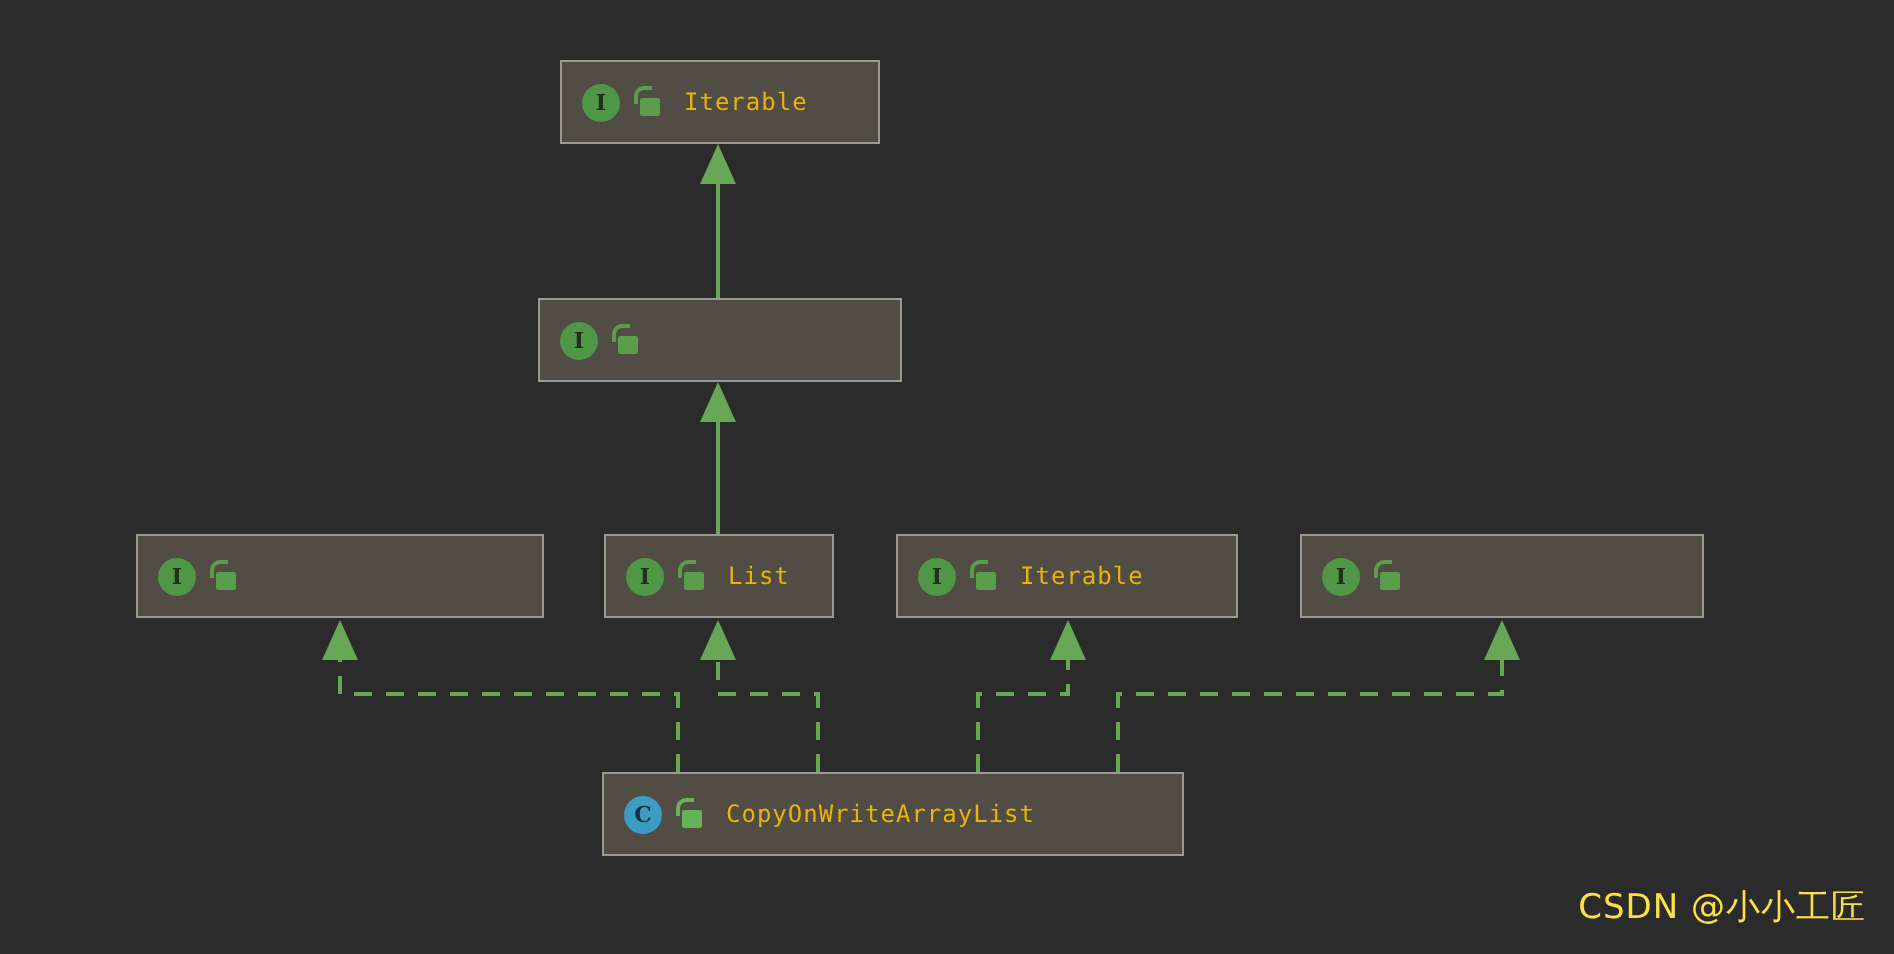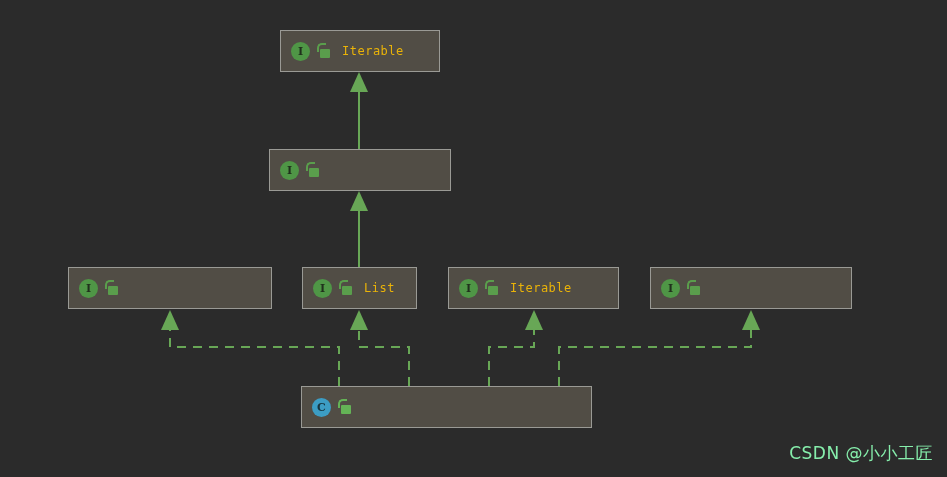--- a/index.html
+++ b/index.html
@@ -94,21 +94,21 @@
     color: #eab308;
     font-family: "DejaVu Sans Mono", monospace;
     font-size: 12px;
     letter-spacing: 0.5px;
   }
 
   #watermark {
     position: absolute;
     right: 14px;
     bottom: 12px;
-    color: #86efac;
+    color: #fde047;
     font-family: "DejaVu Sans", sans-serif;
     font-size: 17px;
     letter-spacing: 0.5px;
   }
 </style>
 </head>
 <body>
 
 <div id="canvas">
 
@@ -195,17 +195,18 @@
         <span class="body"></span>
     </span>
   </div>
 
   <div class="node" style="left:301px; top:386px; width:291px;">
     <span class="badge klass">C</span>
     <span class="lock klass-lock">
       <span class="shackle"></span>
         <span class="body"></span>
     </span>
+    <span class="node-label">CopyOnWriteArrayList</span>
   </div>
 
   <div id="watermark">CSDN @小小工匠</div>
 
 </div>
 
 </body></html>

